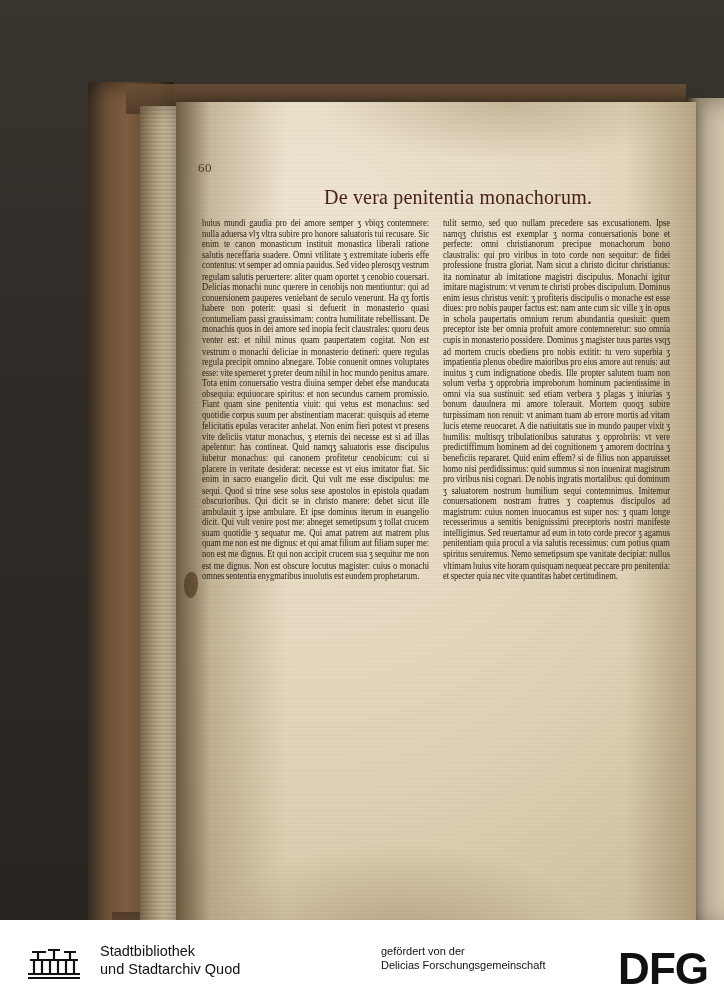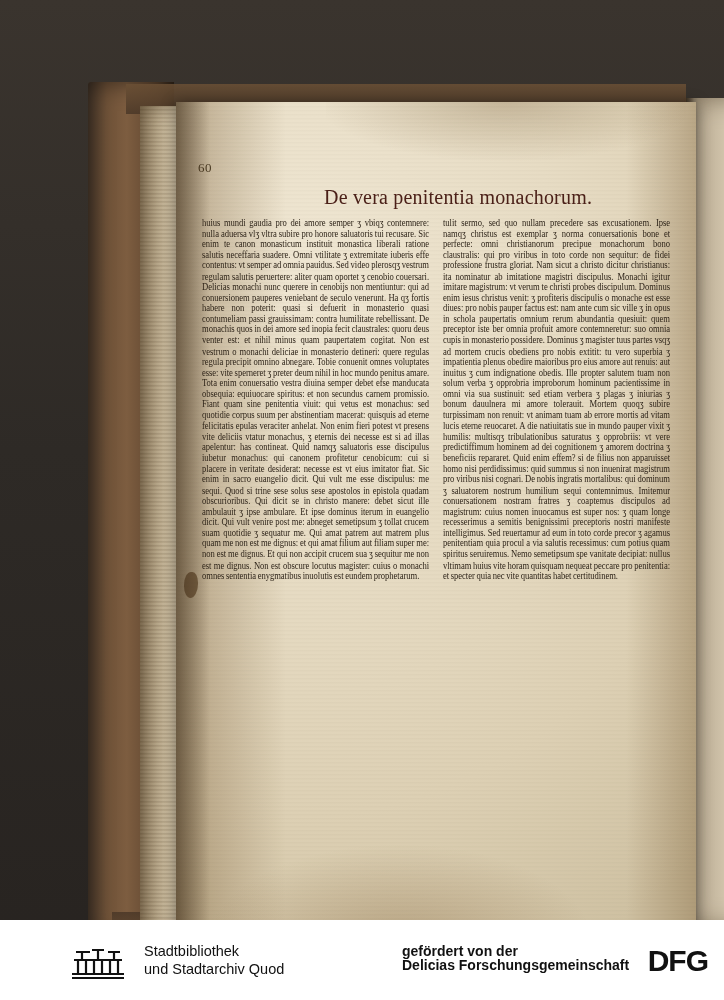--- a/index.html
+++ b/index.html
@@ -219,51 +219,49 @@
     width: 724px;
     height: 80px;
     background: #ffffff;
     display: flex;
     align-items: center;
   }
   .footer-inner {
     position: relative;
     width: 724px;
     height: 80px;
-    margin-left: 44px;
   }
   .sb-logo {
     position: absolute;
     left: 22px; top: 20px;
     width: 64px; height: 44px;
   }
   .sb-logo svg { display: block; }
   .sb-text {
     position: absolute;
     left: 100px; top: 22px;
     font-family: "Liberation Sans", sans-serif;
     font-size: 14.5px;
     line-height: 18px;
     color: #111;
   }
   .dfg-text {
     position: absolute;
-    left: 358px; top: 24px;
+    left: 381px; top: 24px;
     font-family: "Liberation Sans", sans-serif;
-    font-size: 14px;
+    font-size: 11px;
     line-height: 14px;
     color: #111;
-    font-weight: bold;
   }
   .dfg-mark {
     position: absolute;
     right: 16px; top: 24px;
     font-family: "Liberation Sans", sans-serif;
     font-weight: bold;
-    font-size: 30px;
+    font-size: 44px;
     letter-spacing: -1px;
     color: #111;
   }
 </style>
 </head>
 <body>
 
 <div id="page">
 
   <div class="backdrop"></div>

